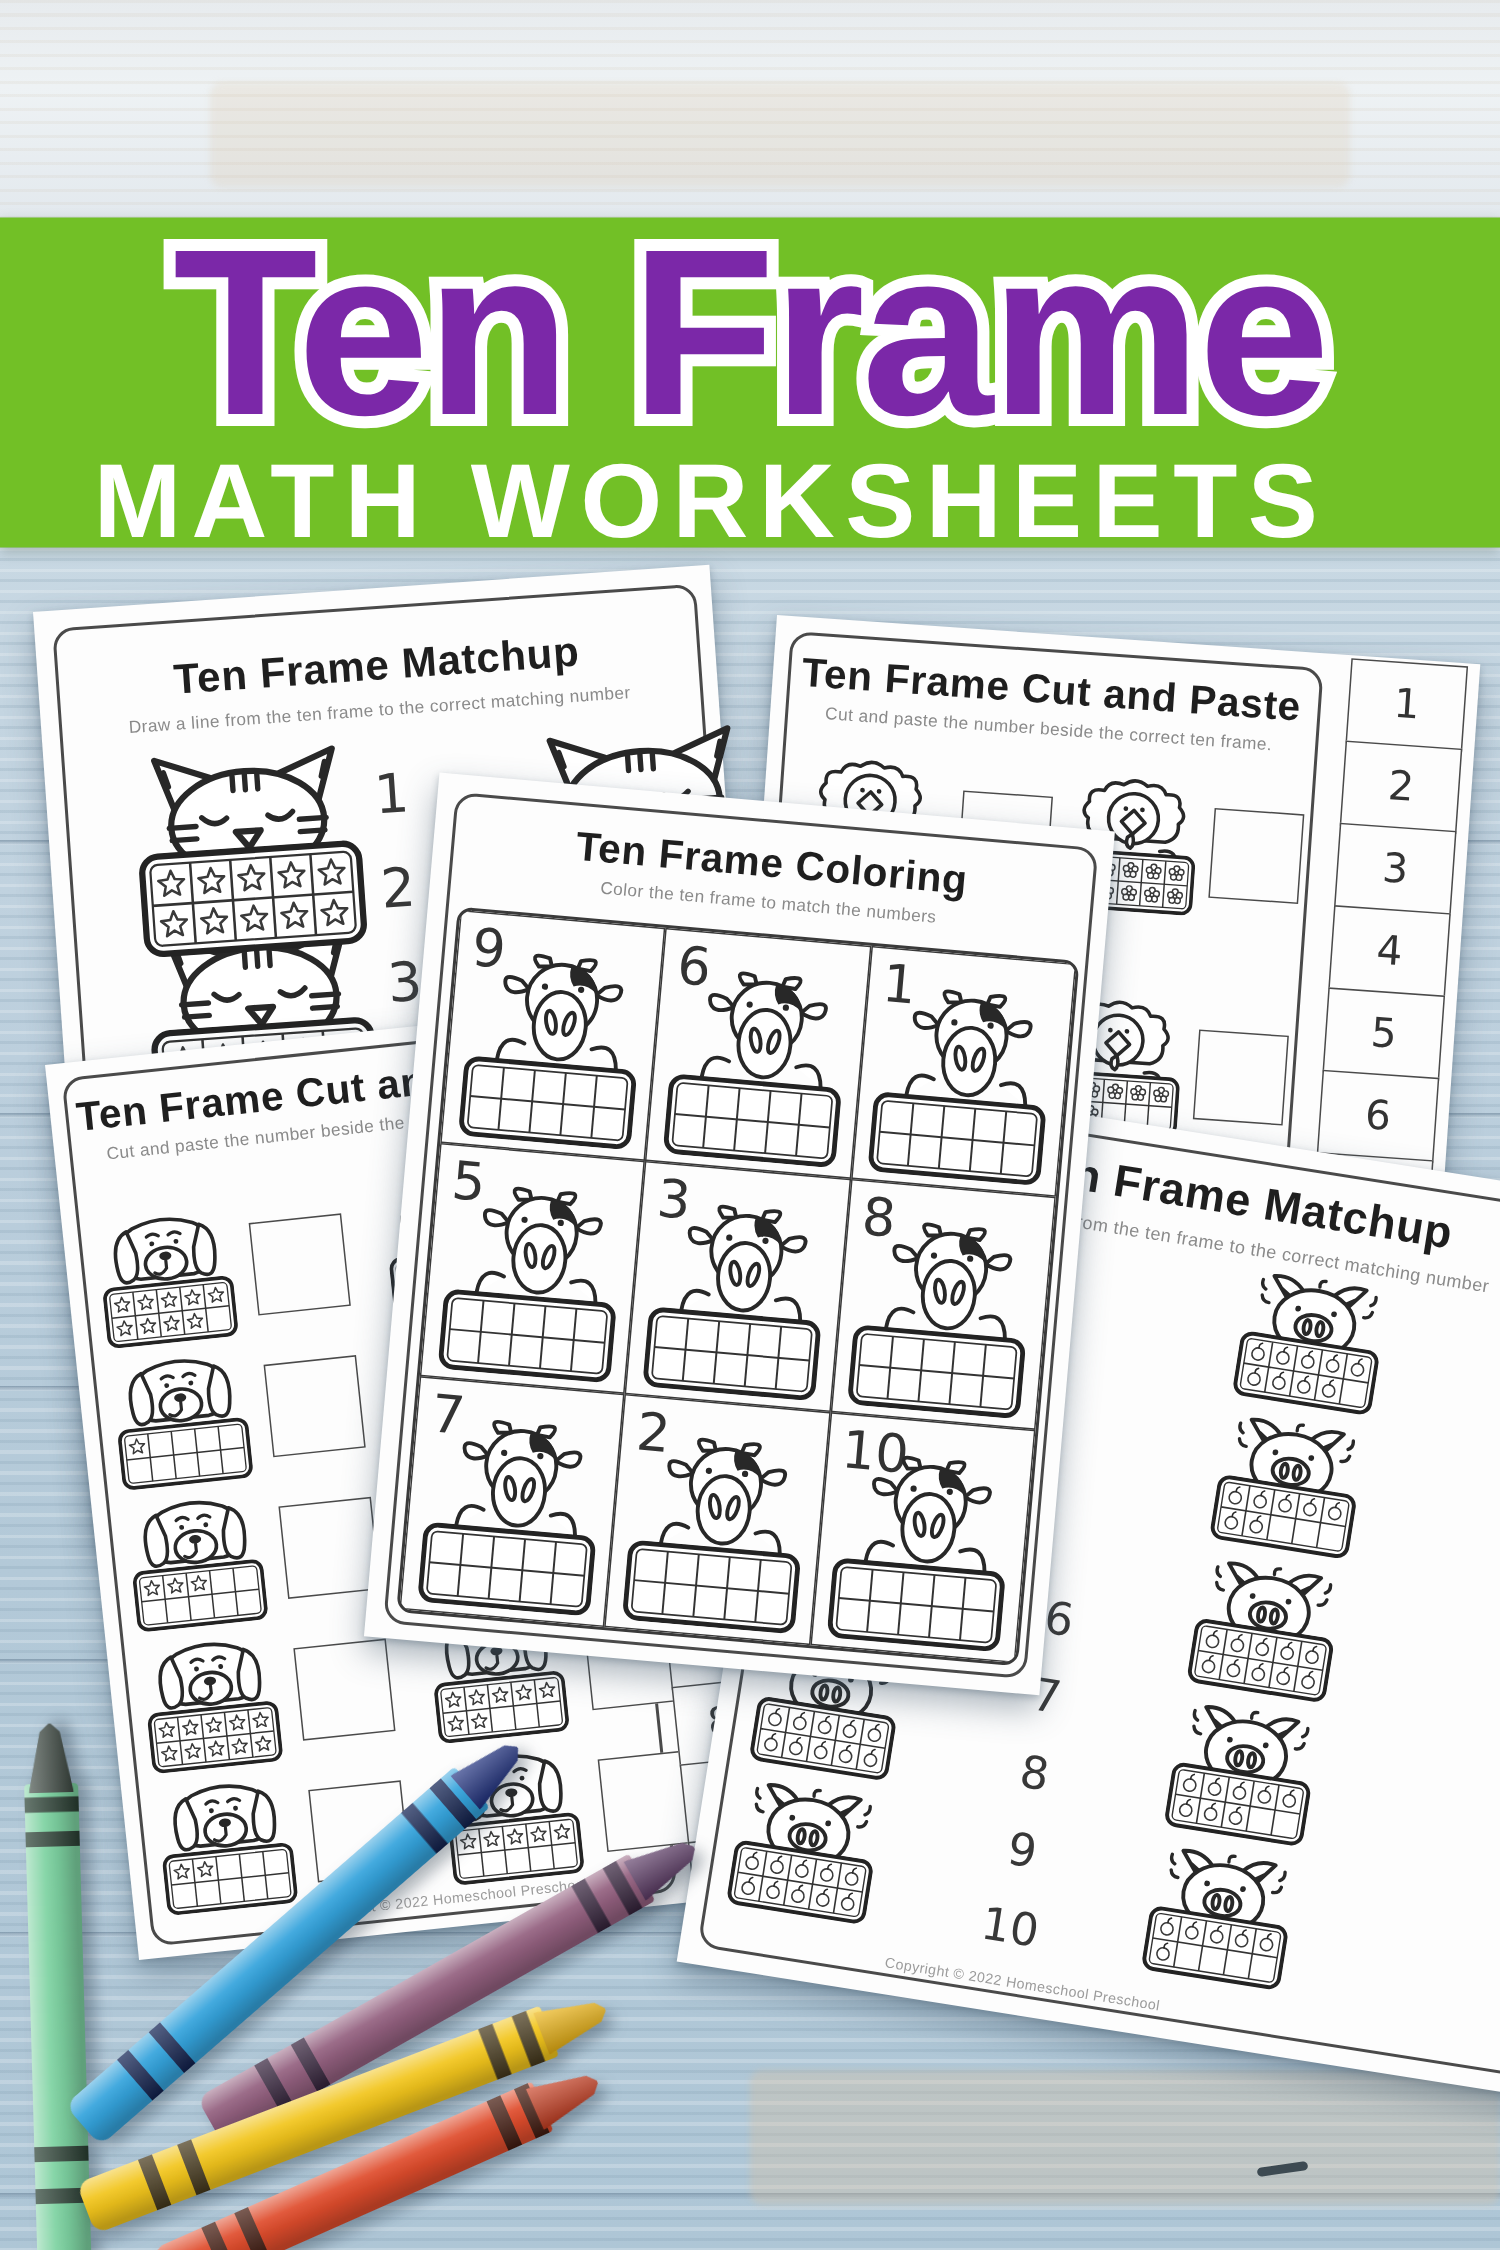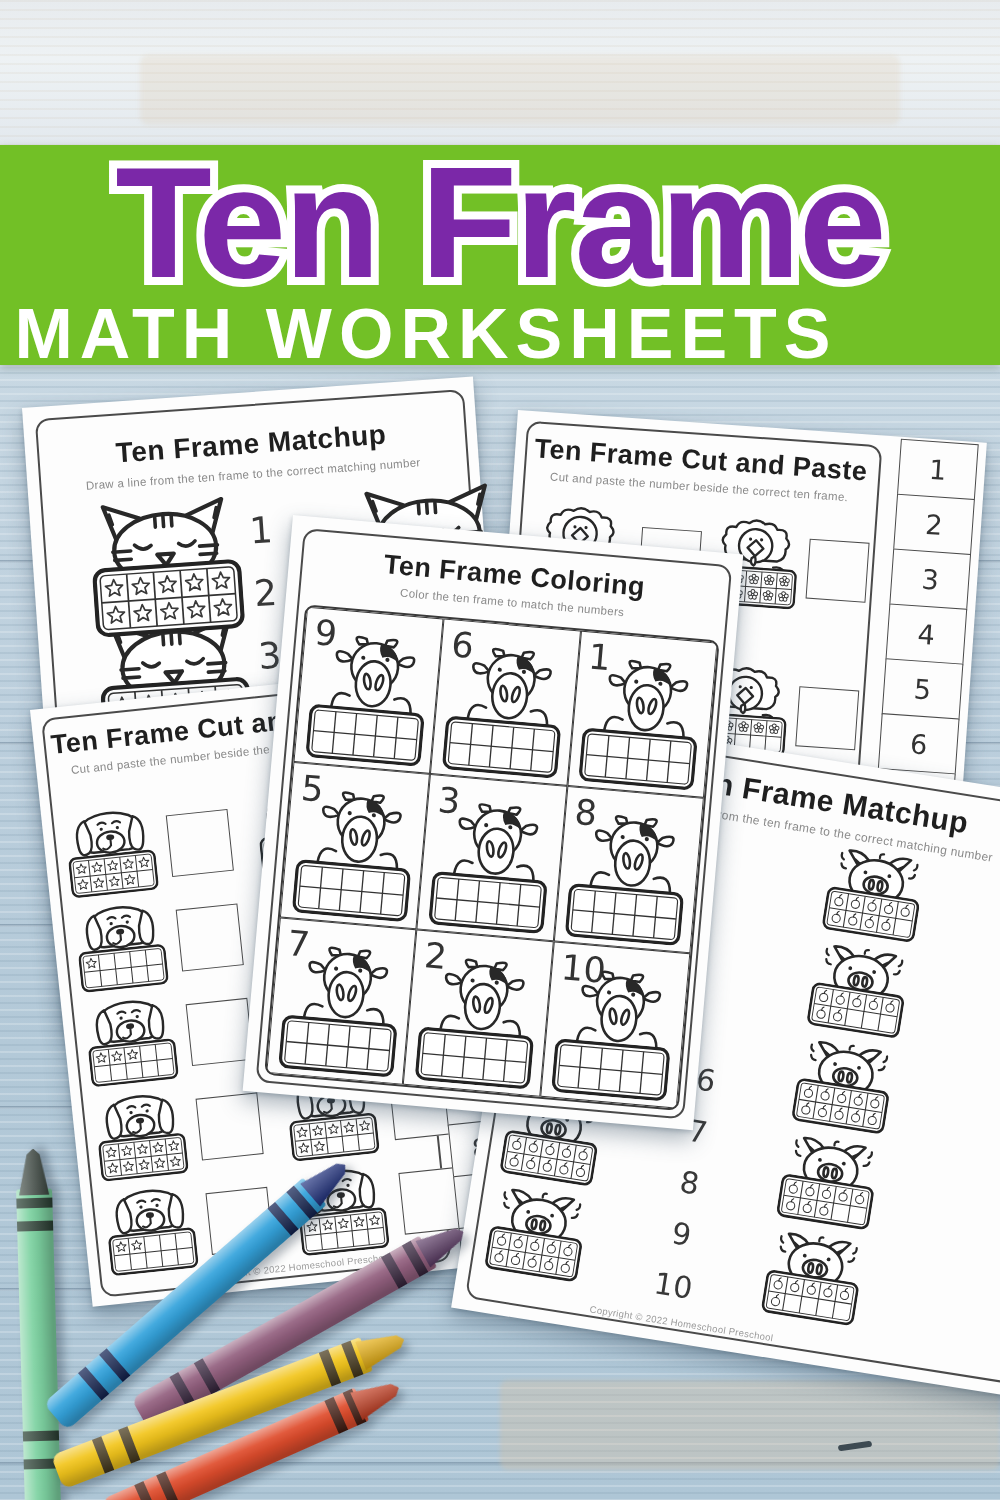--- a/index.html
+++ b/index.html
@@ -22,21 +22,21 @@
       background:#3d4a52;transform:rotate(-8deg);}
 
   
   .banner{position:absolute;left:0;top:145px;width:1000px;height:220px;
       box-shadow:0 3px 8px rgba(40,60,40,.25);}
   .banner-title{position:absolute;left:0;top:-2px;width:1000px;height:152px;
       text-align:center;font-weight:bold;font-size:158px;line-height:158px;letter-spacing:-2px;}
   .banner-title .layer{position:absolute;left:0;top:0;width:100%;}
   .banner-title .stroke{-webkit-text-stroke:16px #ffffff;}
   .banner-sub{position:absolute;left:0;top:158px;width:852px;text-align:center;
-      font-weight:bold;font-size:70px;letter-spacing:7px;line-height:62px;}
+      font-weight:bold;font-size:70px;letter-spacing:7px;line-height:62px;padding-left:48px;}
 
   
   .sheet{position:absolute;background:#fdfdfd;
       box-shadow:0 10px 22px rgba(60,82,100,.42),0 2px 5px rgba(60,82,100,.30);}
   .sheet .inner{position:absolute;border:2px solid #4a4a4a;border-radius:14px;}
   .ws-title{position:absolute;margin:0;text-align:center;color:#1f1f1f;
       font-weight:bold;font-size:27px;letter-spacing:.5px;white-space:nowrap;}
   .ws-inst{position:absolute;margin:0;text-align:center;color:#8a8a8a;
       font-size:11.5px;letter-spacing:.3px;white-space:nowrap;}
   .abs{position:absolute;left:0;top:0;}

